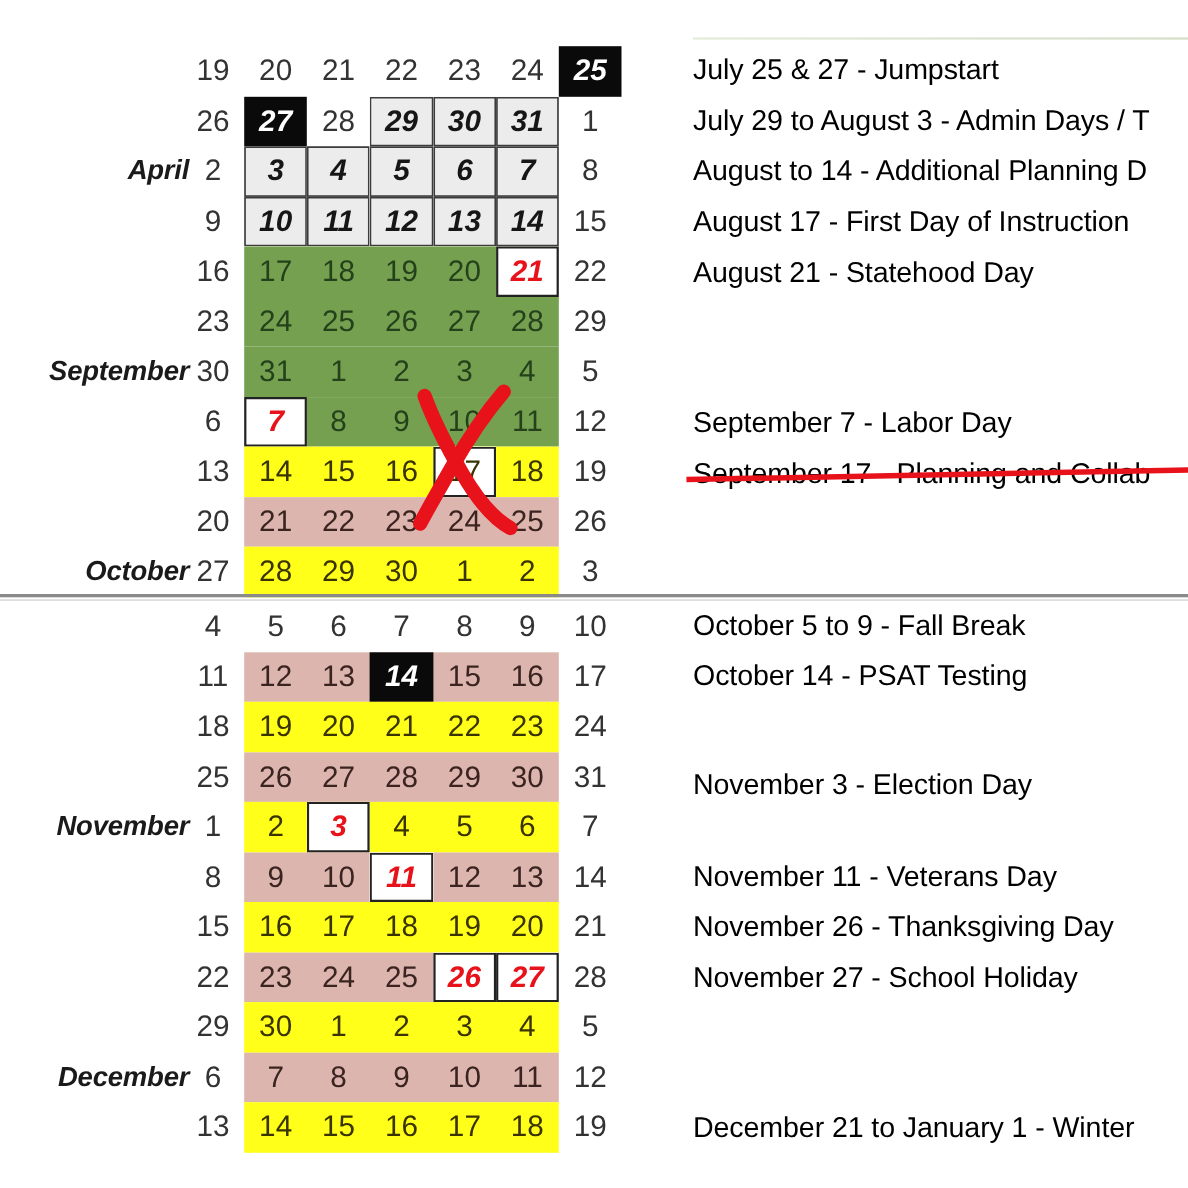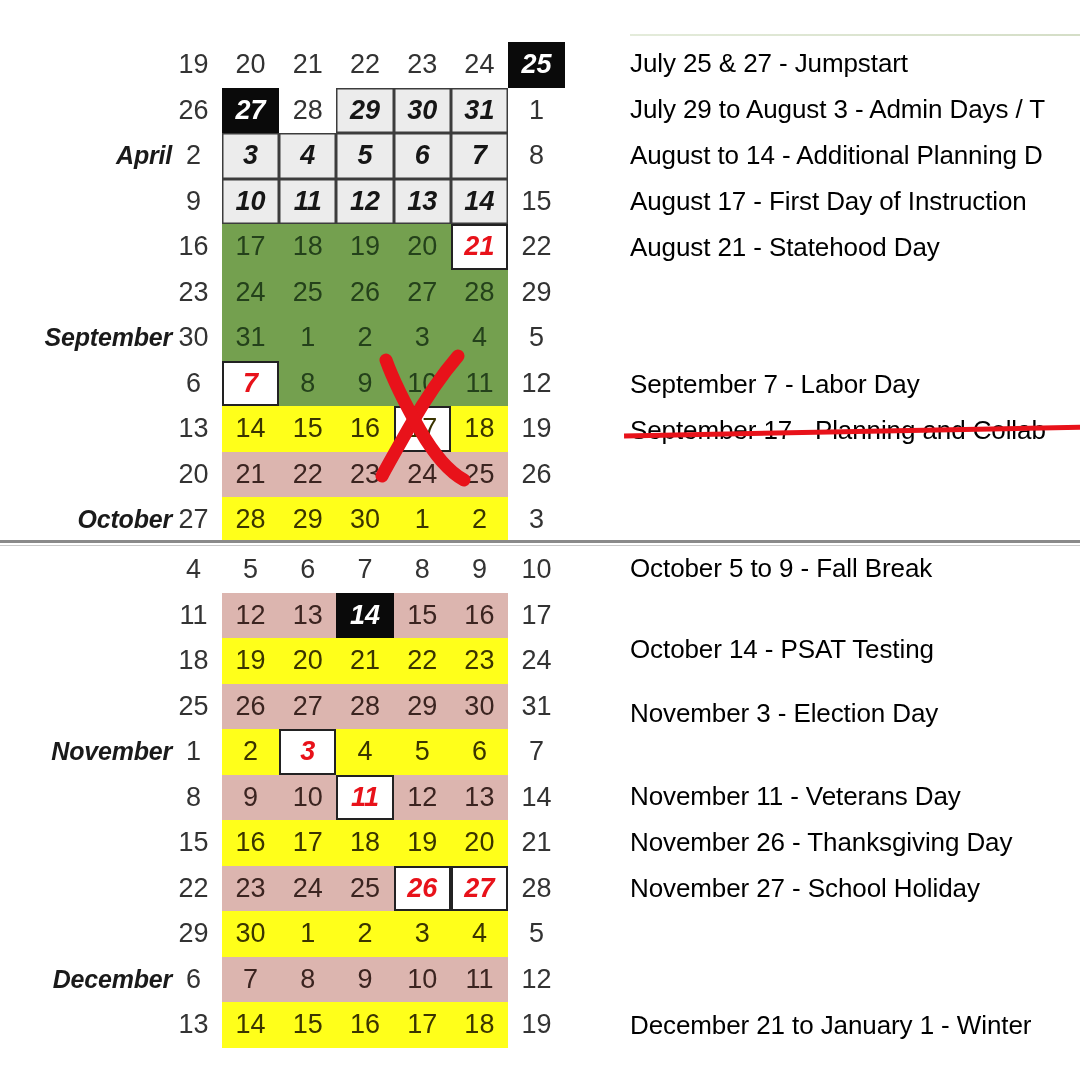--- a/index.html
+++ b/index.html
@@ -327,21 +327,21 @@
 
   <div class="notes" id="notes-col">
       <div class="note" style="top: 48px;"><span>July 25 &amp; 27 - Jumpstart</span></div>
       <div class="note" style="top: 94px;"><span>July 29 to August 3 - Admin Days / T</span></div>
       <div class="note" style="top: 140px;"><span>August  to 14 - Additional Planning D</span></div>
       <div class="note" style="top: 186px; text-align: center;"><span>August 17 - First Day of Instruction</span></div>
       <div class="note" style="top: 232px;"><span>August 21 - Statehood Day</span></div>
       <div class="note" style="top: 369px;"><span>September 7 - Labor Day</span></div>
       <div class="note" style="top: 415px;"><span>September 17 - Planning and Collab</span><span class="strike"></span></div>
       <div class="note" style="top: 553px;"><span>October 5 to 9 - Fall Break</span></div>
-      <div class="note" style="top: 599px; margin-top: 35px;"><span>October 14 - PSAT Testing</span></div>
+      <div class="note" style="top: 599px;"><span>October 14 - PSAT Testing</span></div>
       <div class="note" style="top: 698px;"><span>November 3 - Election Day</span></div>
       <div class="note" style="top: 781px;"><span>November 11 - Veterans Day</span></div>
       <div class="note" style="top: 827px;"><span>November 26 - Thanksgiving Day</span></div>
       <div class="note" style="top: 873px;"><span>November 27 - School Holiday</span></div>
       <div class="note" style="top: 1010px;"><span>December 21 to January 1 - Winter</span></div>
     </div>
 
 </div>
 
 </body></html>

